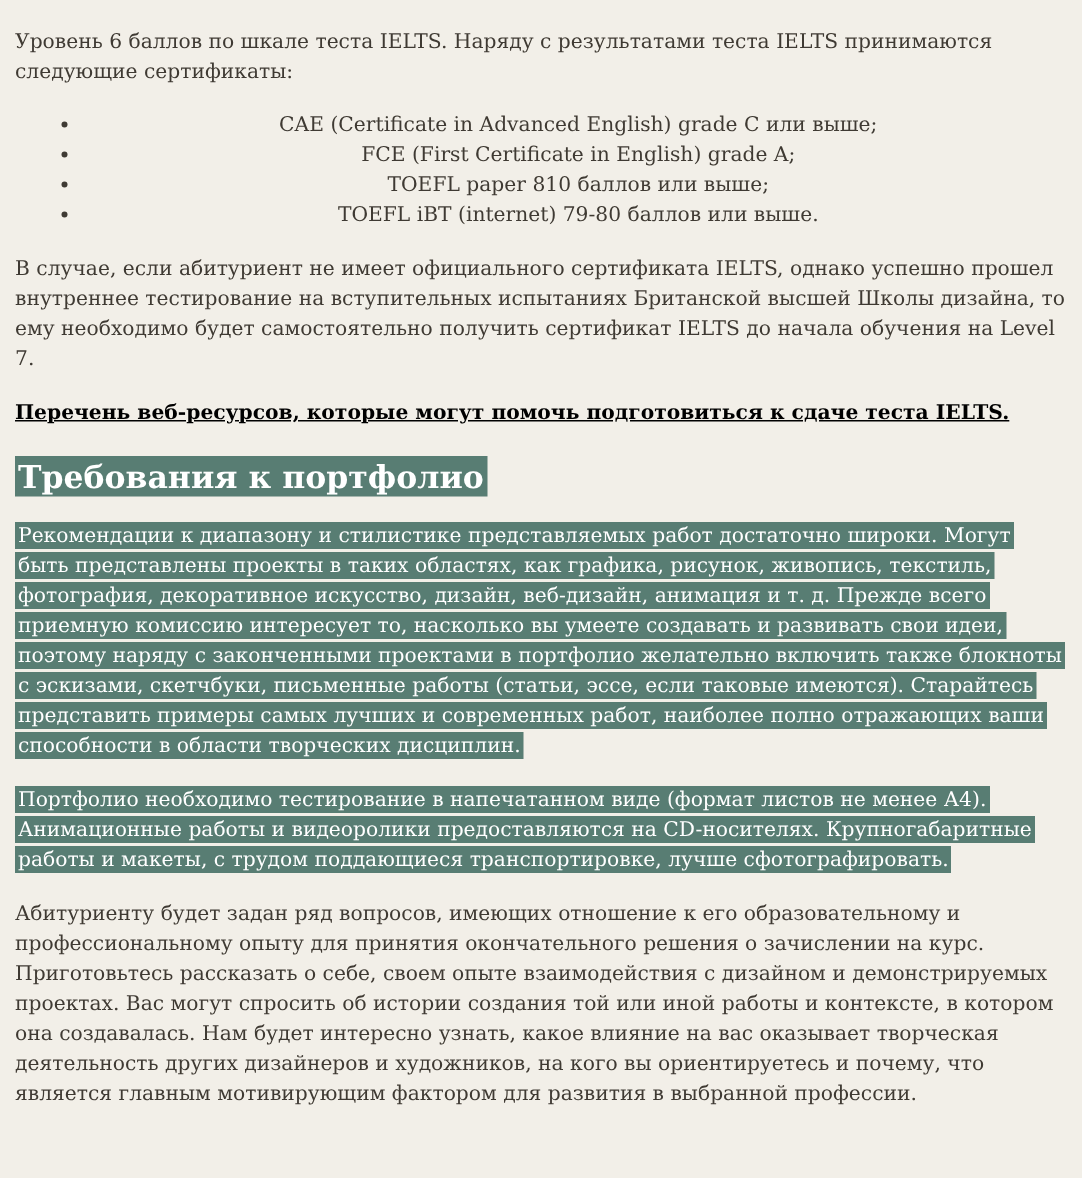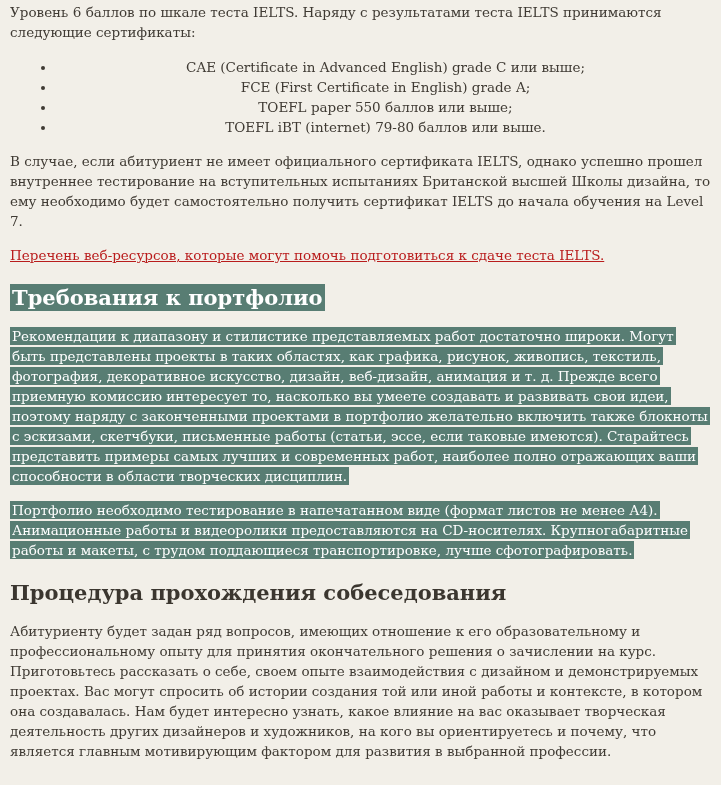--- a/index.html
+++ b/index.html
@@ -15,36 +15,37 @@
     font-family: "DejaVu Serif", "Liberation Serif", serif;
     font-size: 13.5px;
     line-height: 20px;
     padding: 2px 10px 0 10px;
     overflow: hidden;
   }
   .content {
     width: 701px;
   }
   p {
-    margin: 0 0 14px 0;
+    margin: 16px 0 14px 0;
   }
   ul.cert-list {
     margin: 15px 0 14px 0;
     padding: 0 0 0 46px;
     list-style: disc;
   }
   ul.cert-list li {
     margin: 0;
     padding: 0 0 0 4px;
     text-align: center;
   }
   a.link {
-    color: #b91c1c;
+    color: #000000;
     text-decoration: underline;
     cursor: pointer;
+    font-weight: bold;
   }
   h2.section-heading {
     font-size: 21px;
     line-height: 26px;
     font-weight: bold;
     color: #3b362f;
     margin: 20px 0 15px 0;
   }
   .hl {
     background: #587d73;
@@ -60,21 +61,21 @@
 </head>
 <body>
 
 <div class="content">
 
   <p>Уровень 6 баллов по шкале теста IELTS. Наряду с результатами теста IELTS принимаются следующие сертификаты:</p>
 
   <ul class="cert-list">
     <li>CAE (Certificate in Advanced English) grade C или выше;</li>
     <li>FCE (First Certificate in English) grade A;</li>
-    <li>TOEFL paper 550 баллов или выше;</li>
+    <li>TOEFL paper 810 баллов или выше;</li>
     <li>TOEFL iBT (internet) 79-80 баллов или выше.</li>
   </ul>
 
   <p>В случае, если абитуриент не имеет официального сертификата IELTS, однако успешно прошел внутреннее тестирование на вступительных испытаниях Британской высшей Школы дизайна, то ему необходимо будет самостоятельно получить сертификат IELTS до начала обучения на Level 7.</p>
 
   <p>
     <a class="link">Перечень веб-ресурсов, которые могут помочь подготовиться к сдаче теста IELTS.</a>
   </p>
 
   <h2 class="section-heading">
@@ -84,17 +85,16 @@
 
   <p>
     <span class="hl">Рекомендации к диапазону и стилистике представляемых работ достаточно широки. Могут быть представлены проекты в таких областях, как графика, рисунок, живопись, текстиль, фотография, декоративное искусство, дизайн, веб-дизайн, анимация и т. д. Прежде всего приемную комиссию интересует то, насколько вы умеете создавать и развивать свои идеи, поэтому наряду с законченными проектами в портфолио желательно включить также блокноты с эскизами, скетчбуки, письменные работы (статьи, эссе, если таковые имеются). Старайтесь представить примеры самых лучших и современных работ, наиболее полно отражающих ваши способности в области творческих дисциплин.</span>
   </p>
 
   <p>
     <span class="hl">Портфолио необходимо тестирование в напечатанном виде (формат листов не менее А4). Анимационные работы и видеоролики предоставляются на CD-носителях. Крупногабаритные работы и макеты, с трудом поддающиеся транспортировке, лучше сфотографировать.</span>
   </p>
 
 
-  <h2 class="section-heading">Процедура прохождения собеседования</h2>
 
   <p>Абитуриенту будет задан ряд вопросов, имеющих отношение к его образовательному и профессиональному опыту для принятия окончательного решения о зачислении на курс. Приготовьтесь рассказать о себе, своем опыте взаимодействия с дизайном и демонстрируемых проектах. Вас могут спросить об истории создания той или иной работы и контексте, в котором она создавалась. Нам будет интересно узнать, какое влияние на вас оказывает творческая деятельность других дизайнеров и художников, на кого вы ориентируетесь и почему, что является главным мотивирующим фактором для развития в выбранной профессии.</p>
 
 </div>
 
 </body></html>

